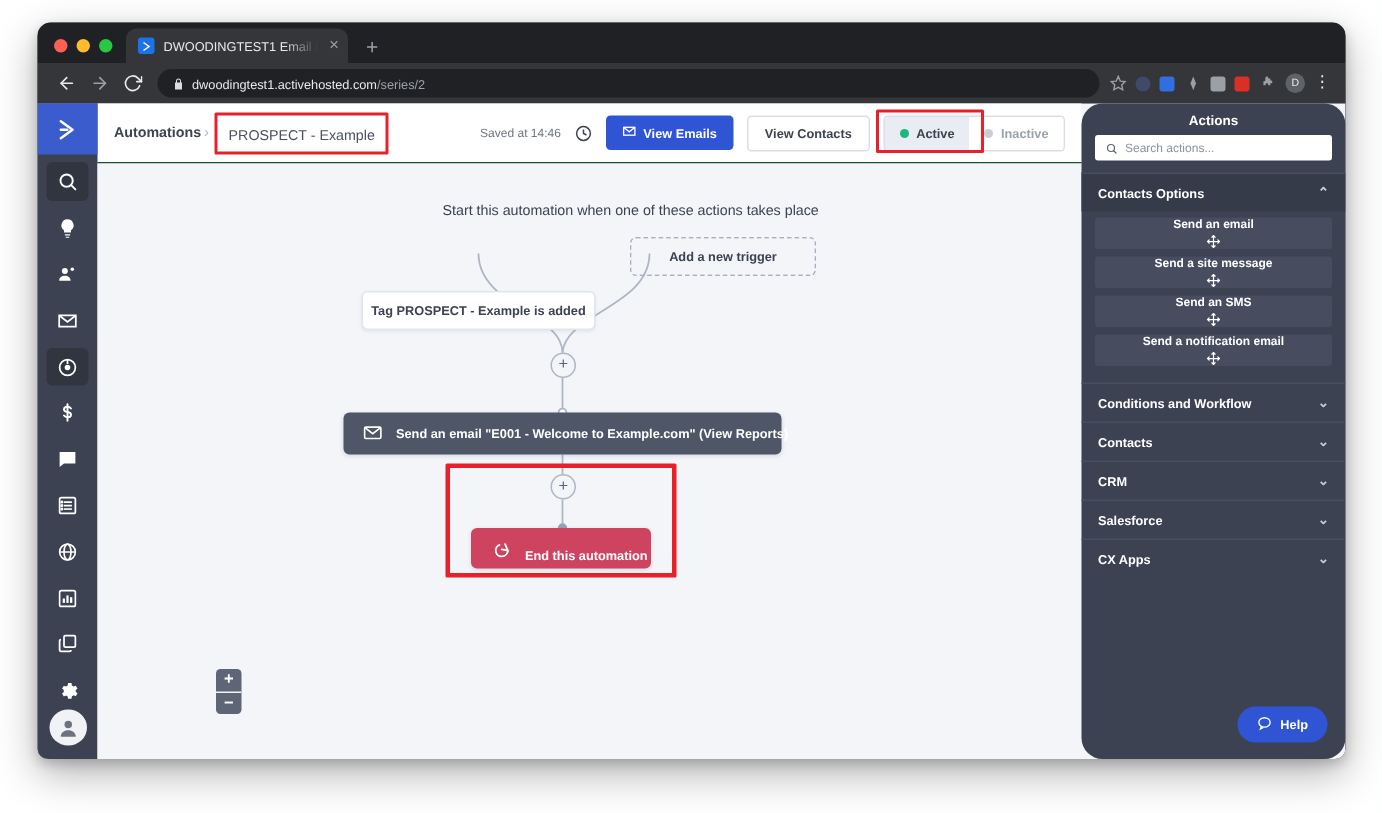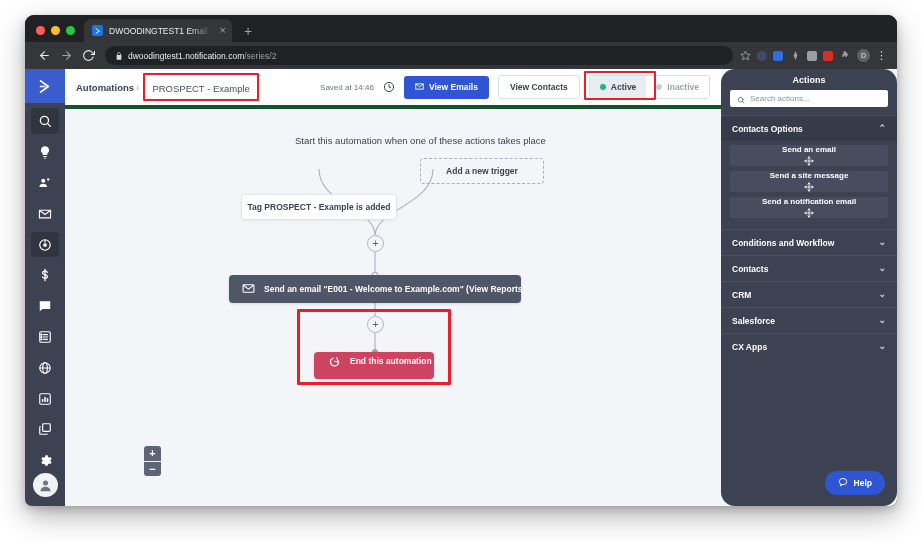--- a/index.html
+++ b/index.html
@@ -126,21 +126,21 @@
     display: flex; align-items: center; justify-content: center;
     color: #6b7280;
   }
   .rail-avatar svg { width: 15px; height: 15px; }
 
   
   .main-col { flex: 1 1 auto; display: flex; flex-direction: column; min-width: 0; }
 
   
   .app-header {
-    height: 40px; background: #ffffff; border-bottom: 4px solid #14532d;
+    height: 40px; background: #ffffff; border-bottom: 1px solid #14532d;
     display: flex; align-items: center; padding: 0 11px;
     flex: 0 0 auto;
   }
   .crumb {
     font-size: 9.5px; font-weight: bold; color: #3d4252; white-space: nowrap;
   }
   .crumb-sep { font-size: 10px; color: #b4bac6; margin: 0 2px; }
   .crumb-box {
     border: 2px solid #e8202a; padding: 3px 7px; border-radius: 1px;
     margin-left: 2px;
@@ -205,21 +205,21 @@
   .node-email {
     position: absolute; background: #4e5668; border-radius: 4px;
     display: flex; align-items: center; gap: 9px;
     padding: 0 13px; color: #ffffff;
     font-size: 8.5px; font-weight: bold; white-space: nowrap;
     box-shadow: 0 1px 3px rgba(40,50,80,0.15);
   }
   .node-email svg { width: 13px; height: 13px; flex: 0 0 auto; }
   .node-end {
     position: absolute; background: #cd4360; border-radius: 4px;
-    display: flex; align-items: flex-start; gap: 9px;
+    display: flex; align-items: flex-end; gap: 9px;
     padding: 4px 15px; color: #ffffff;
     font-size: 8.5px; font-weight: bold; white-space: nowrap;
     box-shadow: 0 1px 3px rgba(40,50,80,0.15);
   }
   .node-end svg { width: 12px; height: 12px; flex: 0 0 auto; }
   .end-anno {
     position: absolute; border: 3px solid #e8202a; border-radius: 1px;
     background: transparent; pointer-events: none;
   }
   .flow-svg { position: absolute; left: 0; top: 0; width: 100%; height: 100%; pointer-events: none; }
@@ -318,21 +318,21 @@
           <polyline points="23 4 23 10 17 10"></polyline>
           <path d="M20.49 15a9 9 0 1 1-2.12-9.36L23 10"></path>
         </svg>
     </span>
     <div class="omnibox">
       <span class="lock-icon">
         <svg viewBox="0 0 24 24" fill="currentColor">
             <path d="M12 1a5 5 0 0 0-5 5v3H5v14h14V9h-2V6a5 5 0 0 0-5-5zm0 2a3 3 0 0 1 3 3v3H9V6a3 3 0 0 1 3-3z"></path>
           </svg>
       </span>
-      <span class="url-text"><span>dwoodingtest1.notification.com</span><span class="dim">/series/2</span></span>
+      <span class="url-text"><span>dwoodingtest1.activehosted.com</span><span class="dim">/series/2</span></span>
     </div>
     <div class="tb-icons">
       <span class="tb-ico">
         <svg viewBox="0 0 24 24" fill="none" stroke="currentColor" stroke-width="2">
             <polygon points="12 2 15 9 22 9.5 17 14.5 18.5 21.5 12 18 5.5 21.5 7 14.5 2 9.5 9 9"></polygon>
           </svg>
       </span>
       <span class="sq" style="background:#3f4a6b;border-radius:50%"></span>
       <span class="sq" style="background:#2f6fe0"></span>
       <span class="tb-ico">
@@ -578,20 +578,28 @@
         </div>
         <div class="action-item">
           <span>Send a site message</span>
           <span class="drag-ico">
             <svg viewBox="0 0 24 24" fill="none" stroke="currentColor" stroke-width="2" stroke-linecap="round" stroke-linejoin="round">
                 <path d="M12 2.5v19M2.5 12h19M12 2.5l-2.6 2.6M12 2.5l2.6 2.6M12 21.5l-2.6-2.6M12 21.5l2.6-2.6M2.5 12l2.6-2.6M2.5 12l2.6 2.6M21.5 12l-2.6-2.6M21.5 12l-2.6 2.6"></path>
               </svg>
           </span>
         </div>
         <div class="action-item">
+          <span>Send an SMS</span>
+          <span class="drag-ico">
+            <svg viewBox="0 0 24 24" fill="none" stroke="currentColor" stroke-width="2" stroke-linecap="round" stroke-linejoin="round">
+                <path d="M12 2.5v19M2.5 12h19M12 2.5l-2.6 2.6M12 2.5l2.6 2.6M12 21.5l-2.6-2.6M12 21.5l2.6-2.6M2.5 12l2.6-2.6M2.5 12l2.6 2.6M21.5 12l-2.6-2.6M21.5 12l-2.6 2.6"></path>
+              </svg>
+          </span>
+        </div>
+        <div class="action-item">
           <span>Send a notification email</span>
           <span class="drag-ico">
             <svg viewBox="0 0 24 24" fill="none" stroke="currentColor" stroke-width="2" stroke-linecap="round" stroke-linejoin="round">
                 <path d="M12 2.5v19M2.5 12h19M12 2.5l-2.6 2.6M12 2.5l2.6 2.6M12 21.5l-2.6-2.6M12 21.5l2.6-2.6M2.5 12l2.6-2.6M2.5 12l2.6 2.6M21.5 12l-2.6-2.6M21.5 12l-2.6 2.6"></path>
               </svg>
           </span>
         </div>
       </div>
 
       <div class="acc-head">

